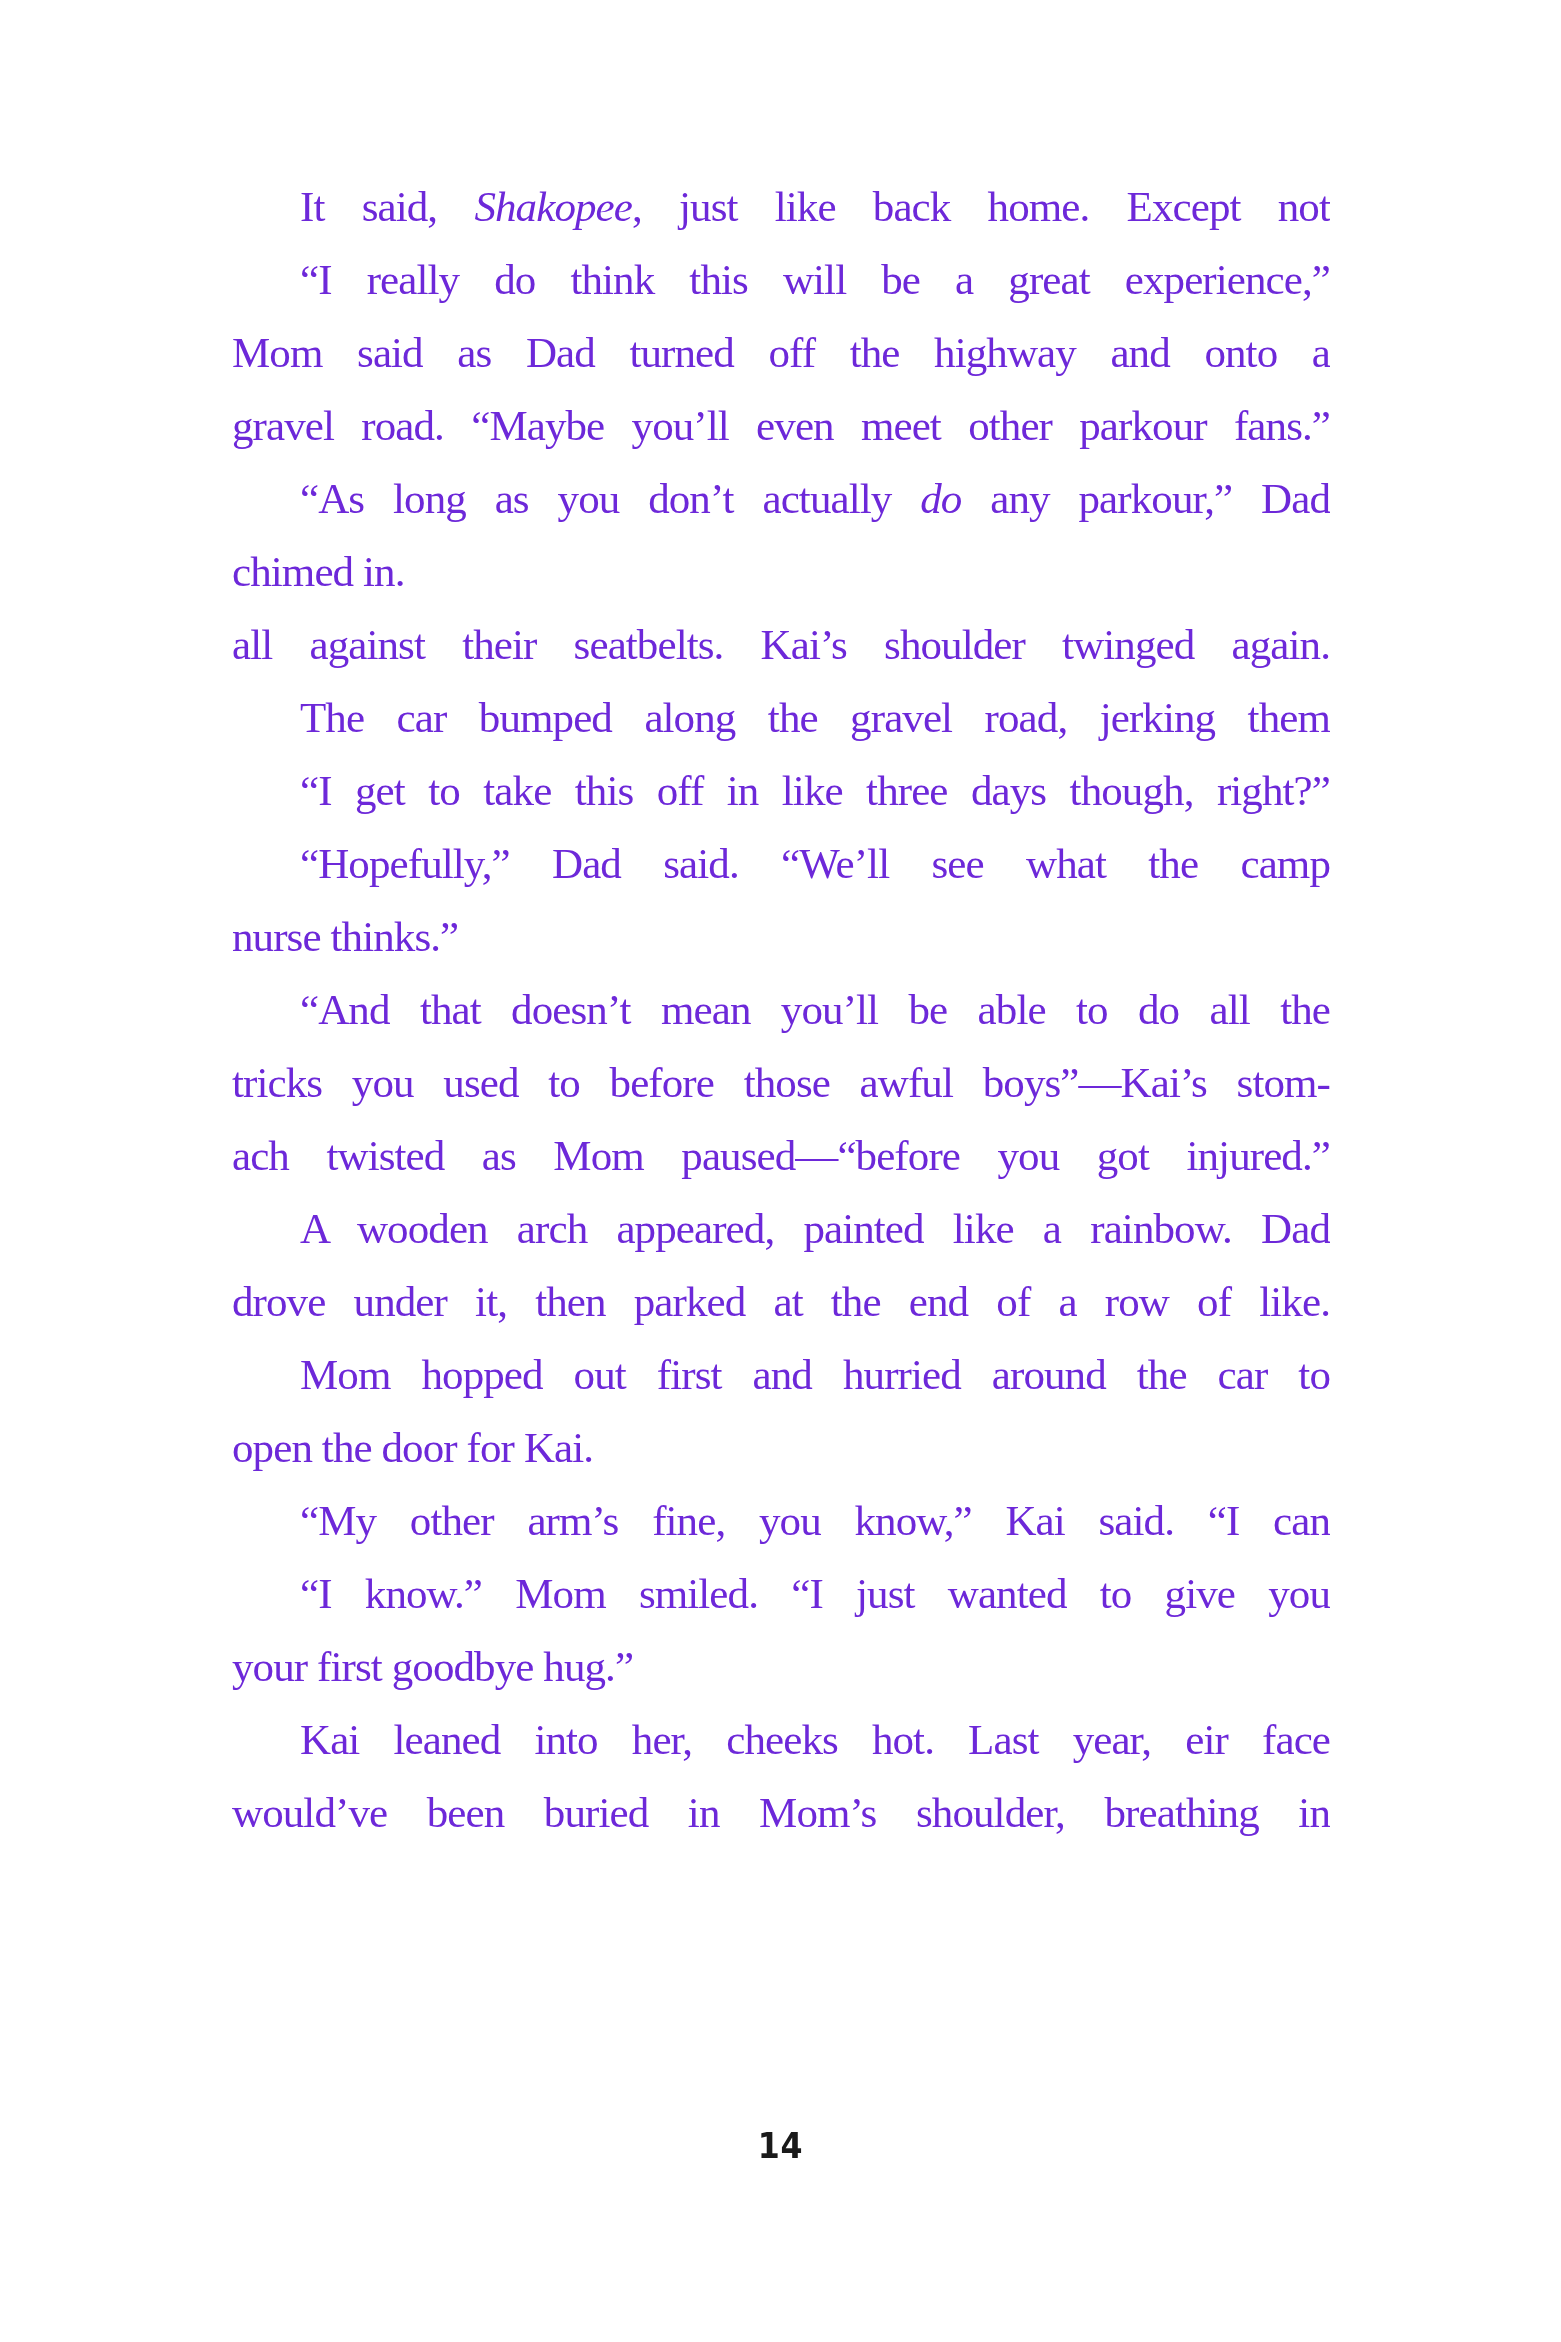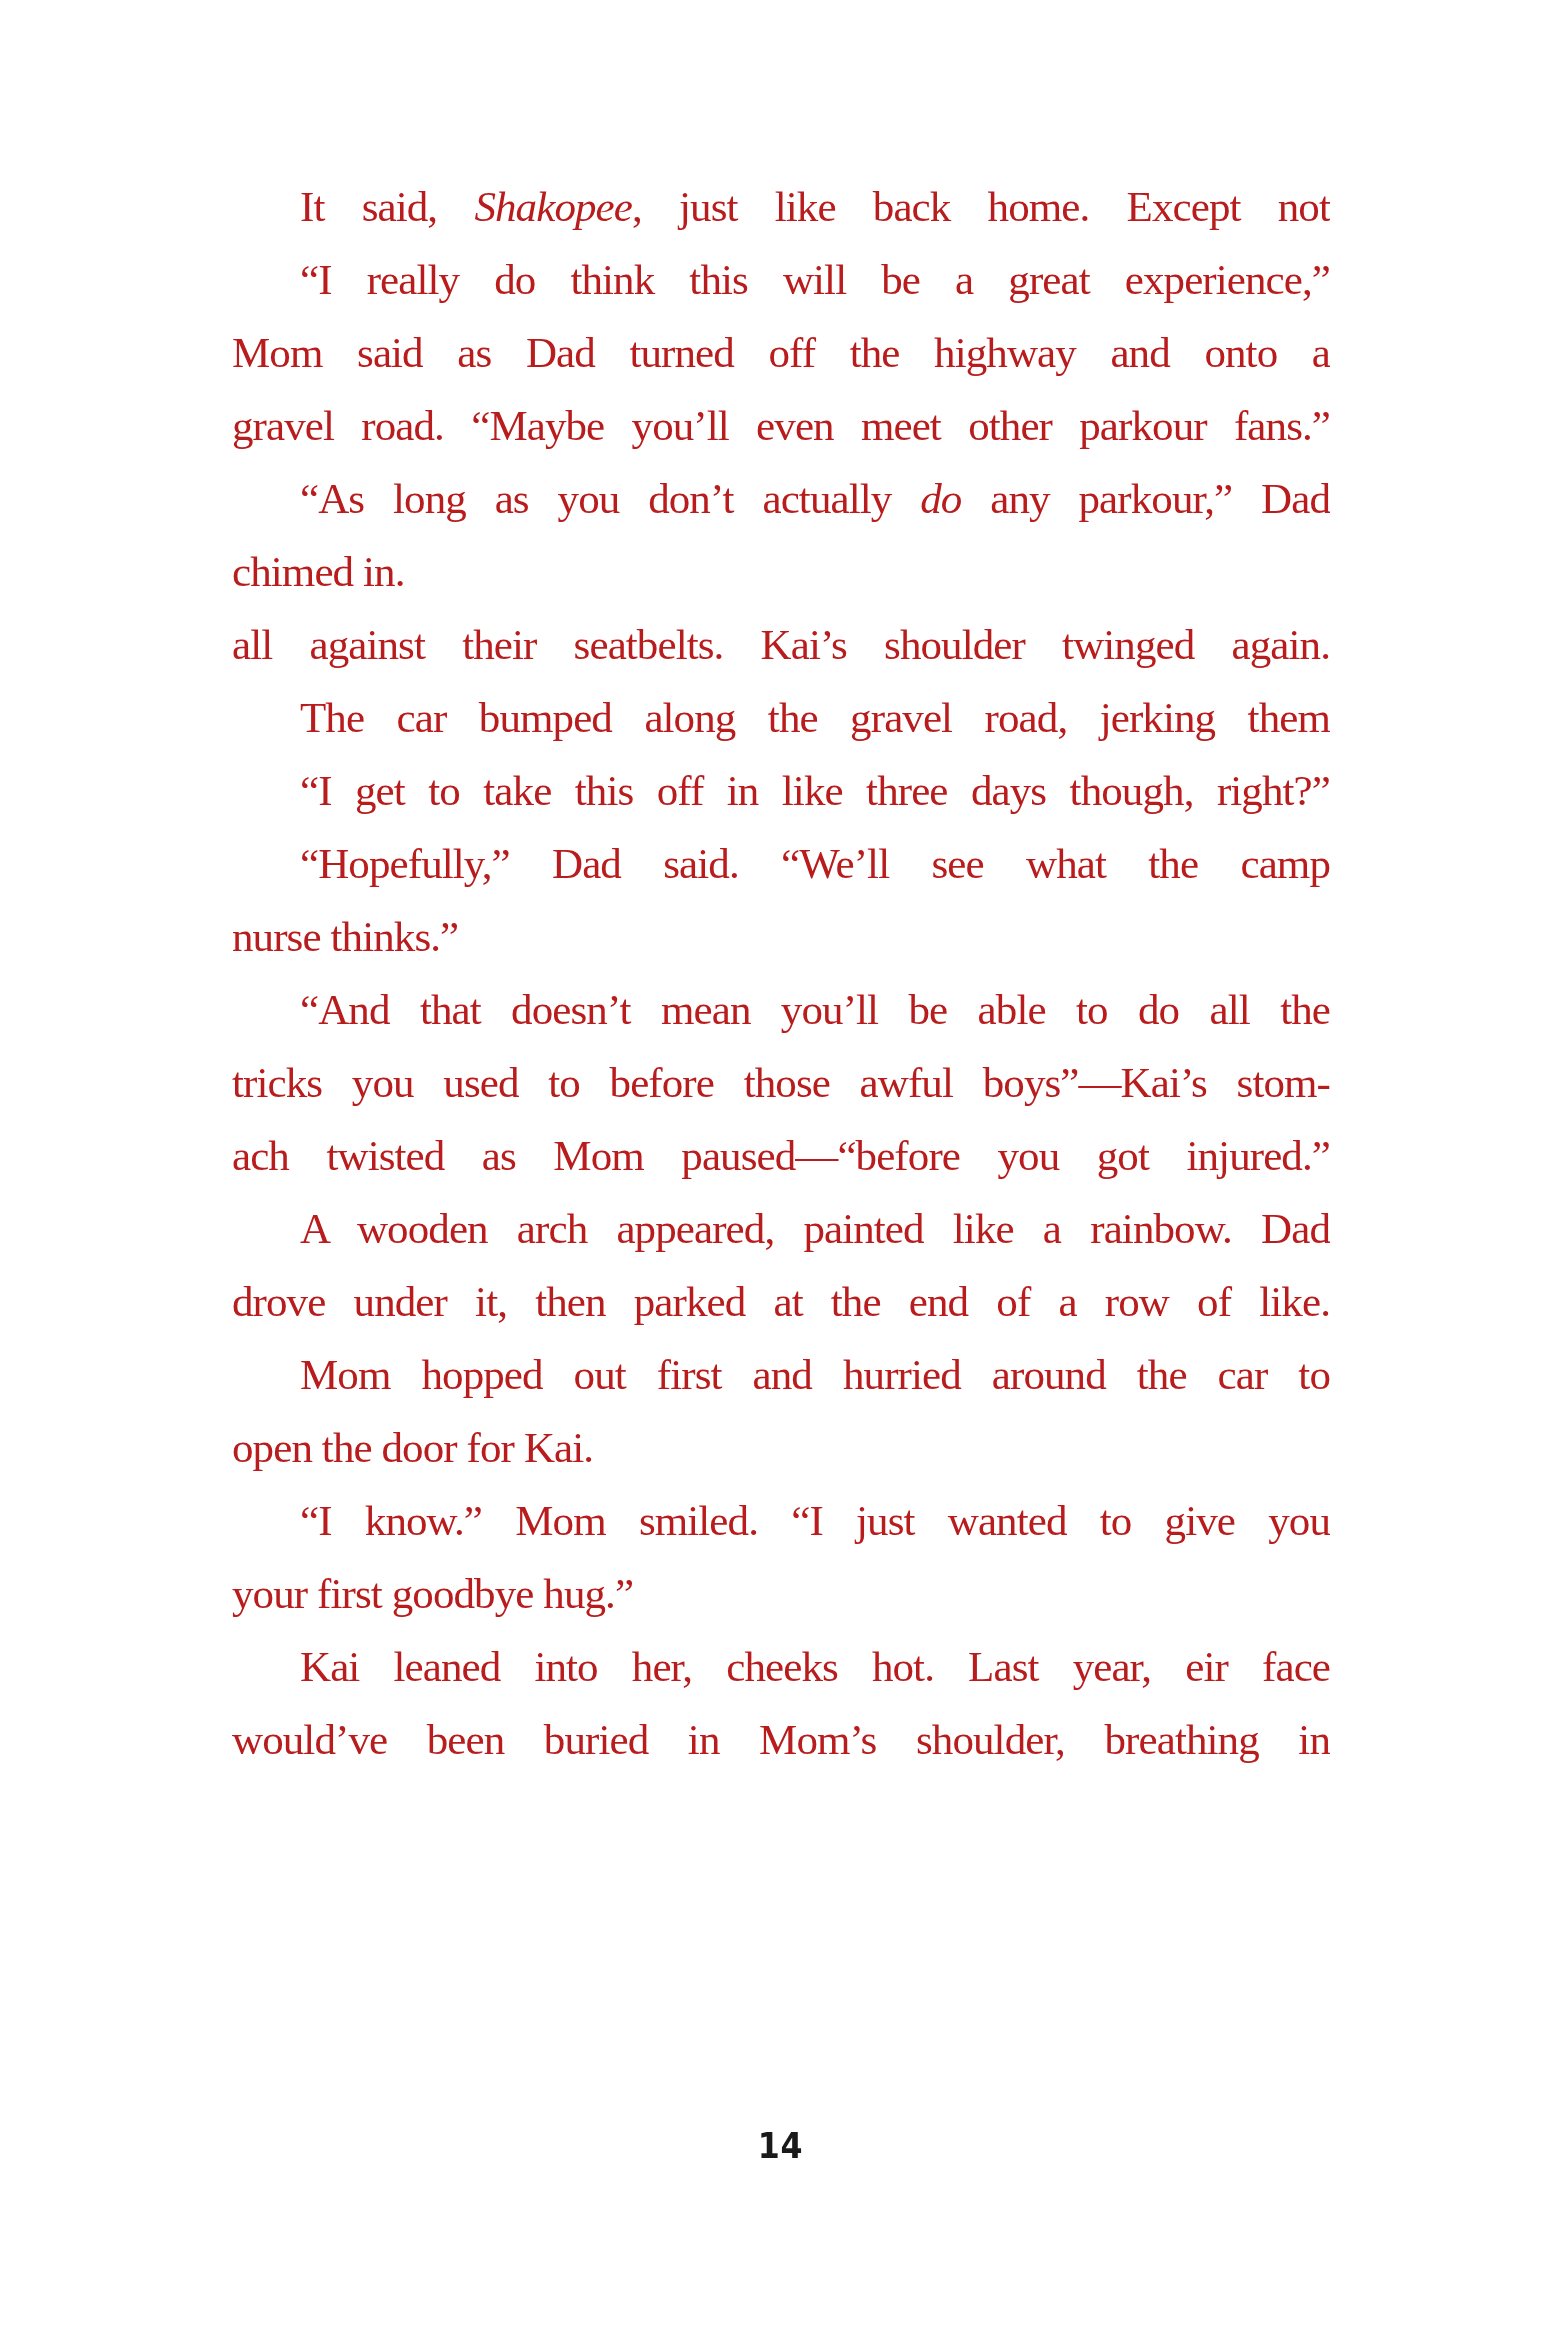--- a/index.html
+++ b/index.html
@@ -21,21 +21,21 @@
     background: #ffffff;
   }
   .text-block {
     position: absolute;
     left: 232px;
     top: 170px;
     width: 1098px;
     font-family: "Liberation Serif", serif;
     font-size: 43px;
     letter-spacing: -0.9px;
-    color: #b91c1c;
+    color: #6d28d9;
   }
   .line {
     height: 73px;
     line-height: 73px;
     overflow: hidden;
     text-align: justify;
     text-align-last: left;
     white-space: normal;
   }
   .line.just {
@@ -79,20 +79,21 @@
       <div class="line indent just">“I get to take this off in like three days though, right?”</div>
       <div class="line indent just">“Hopefully,” Dad said. “We’ll see what the camp</div>
       <div class="line">nurse thinks.”</div>
       <div class="line indent just">“And that doesn’t mean you’ll be able to do all the</div>
       <div class="line just">tricks you used to before those awful boys”—Kai’s stom-</div>
       <div class="line just">ach twisted as Mom paused—“before you got injured.”</div>
       <div class="line indent just">A wooden arch appeared, painted like a rainbow. Dad</div>
       <div class="line just">drove under it, then parked at the end of a row of like.</div>
       <div class="line indent just">Mom hopped out first and hurried around the car to</div>
       <div class="line">open the door for Kai.</div>
+      <div class="line indent just">“My other arm’s fine, you know,” Kai said. “I can</div>
       <div class="line indent just">“I know.” Mom smiled. “I just wanted to give you</div>
       <div class="line">your first goodbye hug.”</div>
       <div class="line indent just">Kai leaned into her, cheeks hot. Last year, eir face</div>
       <div class="line just">would’ve been buried in Mom’s shoulder, breathing in</div>
     </div>
   <div class="folio">14</div>
 </div>
 
 
 </body></html>

